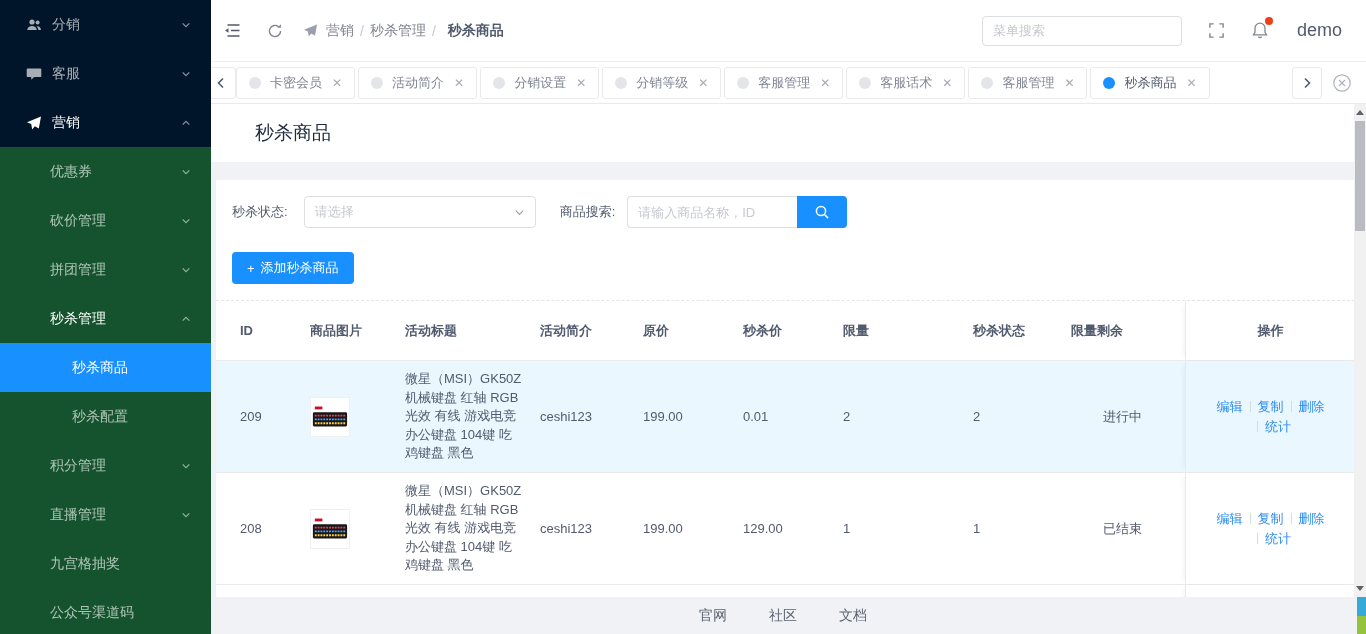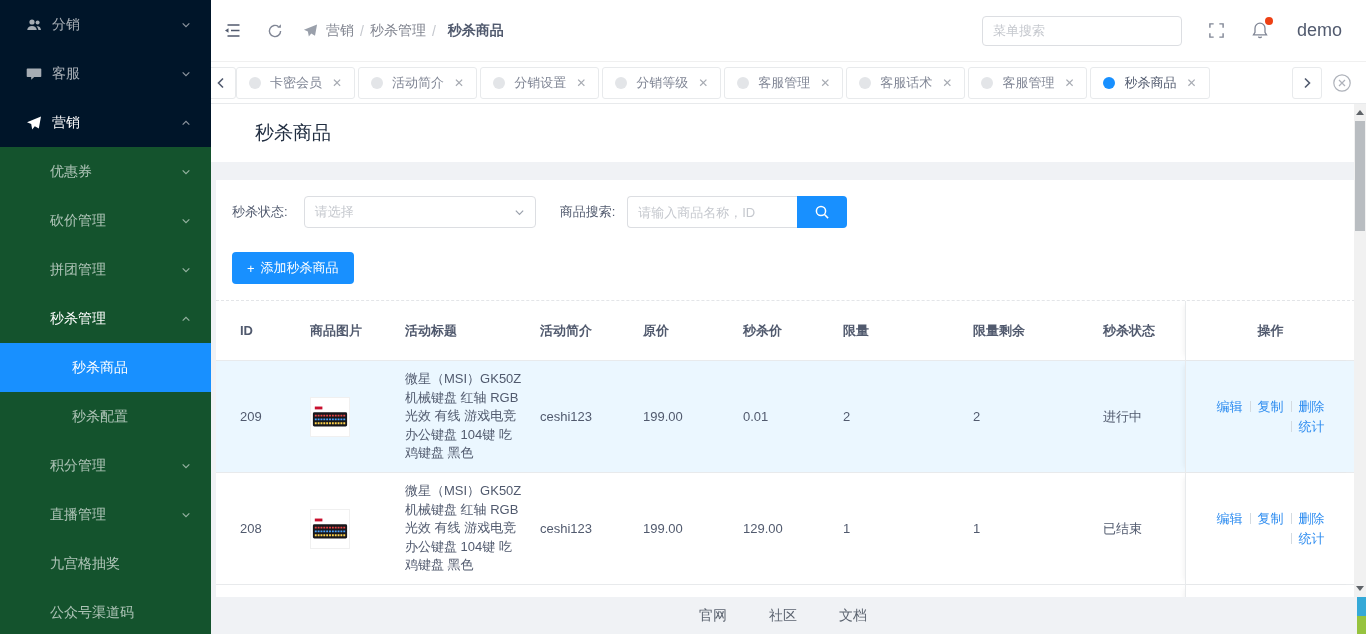--- a/index.html
+++ b/index.html
@@ -71,21 +71,21 @@
   .thead, .trow { display:flex; }
   .thead { height:59px; font-weight:bold; color:#515a6e; }
   .trow { height:112px; border-top:1px solid #e8eaec; }
   .trow.hl { background:#ebf7ff; }
   .cell { display:flex; align-items:center; padding-left:16px; flex:none; }
   .c-id{width:78px; padding-left:24px;} .c-img{width:95px;} .c-title{width:135px;} .c-intro{width:103px;}
   .c-price{width:100px;text-align:center;} .c-sk{width:100px;} .c-limit{width:130px;} .c-left{width:130px;} .c-status{width:98px;}
   .c-action{width:170px; border-left:1px solid #e8eaec; box-shadow:-4px 0 6px -4px rgba(0,0,0,.08); justify-content:center; padding-left:0;}
   .c-title .tt { line-height:18.6px; }
   .thumb { width:40px; height:40px; border:1px solid #f0f0f0; }
-  .actions { text-align:right; line-height:20px; }
+  .actions { text-align:center; line-height:20px; }
   .actions a { color:#2d8cf0; text-decoration:none; cursor:pointer; }
   .sep { display:inline-block; width:1px; height:11px; background:#d4dbe1; margin:0 7px; vertical-align:-1px; }
 
   
   .footer { height:37px; display:flex; align-items:center; justify-content:center; gap:42px; color:#5c6470; font-size:14px; }
   .footer a { color:#5c6470; text-decoration:none; cursor:pointer; }
 
   
   .vscroll { position:absolute; right:0; top:104px; width:12px; height:493px; background:#f1f1f1; z-index:30; }
   .sb-up, .sb-down { position:absolute; left:0; width:12px; height:15px; display:flex; align-items:center; justify-content:center; cursor:pointer; }
@@ -347,22 +347,22 @@
     <div class="dash"></div>
 
     <div class="thead">
       <div class="cell c-id">ID</div>
       <div class="cell c-img">商品图片</div>
       <div class="cell c-title">活动标题</div>
       <div class="cell c-intro">活动简介</div>
       <div class="cell c-price">原价</div>
       <div class="cell c-sk">秒杀价</div>
       <div class="cell c-limit">限量</div>
+      <div class="cell c-status">秒杀状态</div>
       <div class="cell c-left">限量剩余</div>
-      <div class="cell c-status">秒杀状态</div>
       <div class="cell c-action">操作</div>
     </div>
 
     
     <div class="trow hl">
       <div class="cell c-id">209</div>
       <div class="cell c-img">
         <span class="thumb">
             <svg width="38" height="38" viewBox="0 0 40 40">
               <rect width="40" height="40" fill="#ffffff"></rect>

